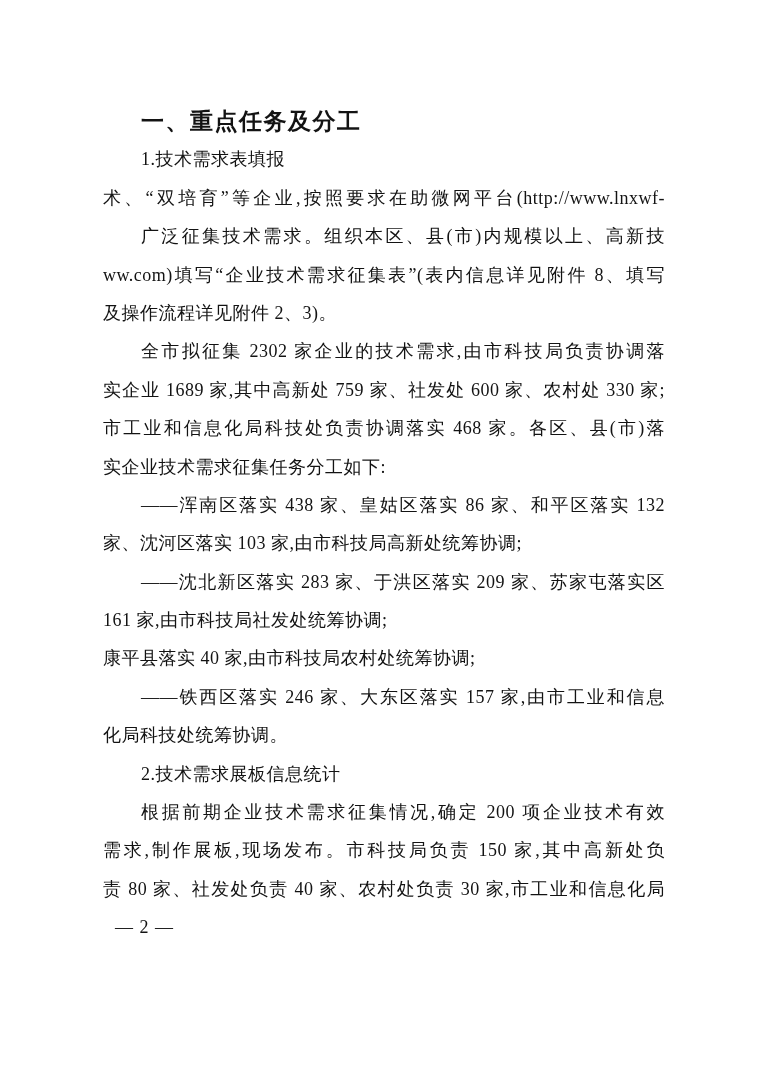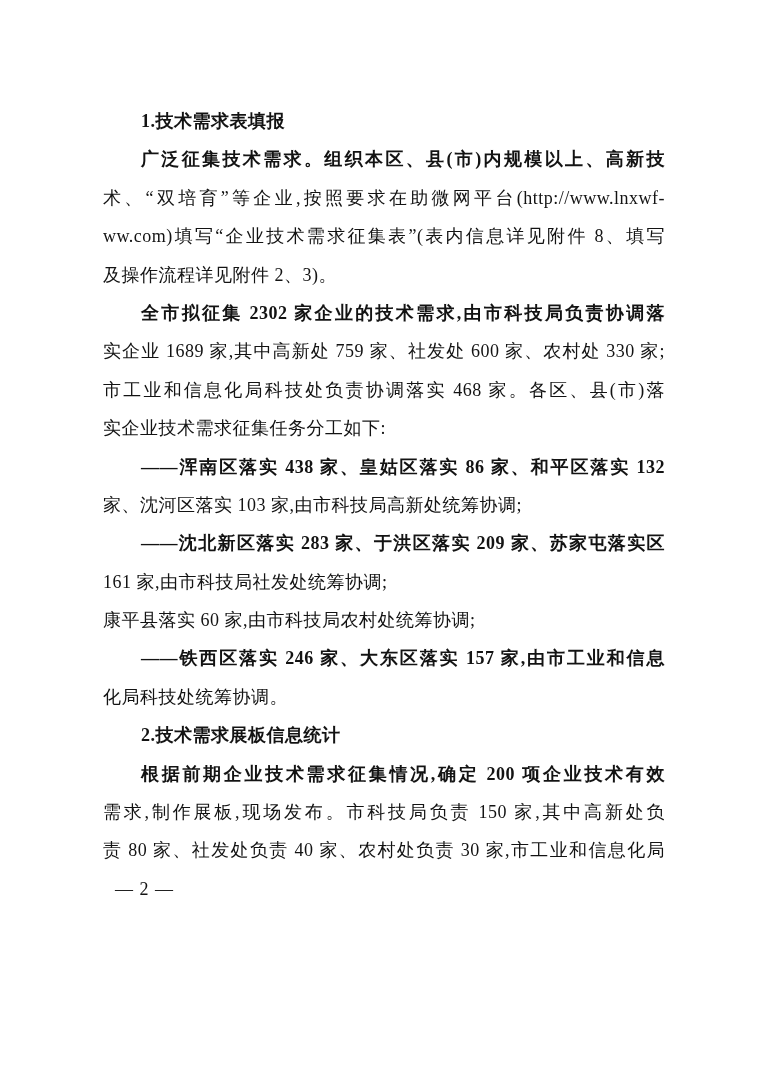--- a/index.html
+++ b/index.html
@@ -24,21 +24,20 @@
     font-size: 18px;
     line-height: 38.4px;
     letter-spacing: 0.5px;
   }
   .line {
     white-space: nowrap;
     height: 38.4px;
   }
   .indent {
     text-indent: 38px;
-    font-weight: bold;
   }
   .fill {
     text-align: justify;
     text-align-last: justify;
   }
   .heading {
     font-family: "Liberation Sans", "DejaVu Sans", sans-serif;
     font-weight: 700;
     font-size: 23px;
     letter-spacing: 1.5px;
@@ -49,35 +48,36 @@
     margin-left: 12px;
     letter-spacing: 1px;
   }
 </style>
 </head>
 <body>
 
 <div class="page">
   <div class="content">
 
+    <div class="line heading indent">一、重点任务及分工</div>
 
     <div class="line indent">1.技术需求表填报</div>
+    <div class="line fill">术、“双培育”等企业,按照要求在助微网平台(http://www.lnxwf-</div>
     <div class="line indent fill">广泛征集技术需求。组织本区、县(市)内规模以上、高新技</div>
-    <div class="line fill">术、“双培育”等企业,按照要求在助微网平台(http://www.lnxwf-</div>
     <div class="line fill">ww.com)填写“企业技术需求征集表”(表内信息详见附件 8、填写</div>
     <div class="line">及操作流程详见附件 2、3)。</div>
     <div class="line indent fill">全市拟征集 2302 家企业的技术需求,由市科技局负责协调落</div>
     <div class="line fill">实企业 1689 家,其中高新处 759 家、社发处 600 家、农村处 330 家;</div>
     <div class="line fill">市工业和信息化局科技处负责协调落实 468 家。各区、县(市)落</div>
     <div class="line">实企业技术需求征集任务分工如下:</div>
     <div class="line indent fill">——浑南区落实 438 家、皇姑区落实 86 家、和平区落实 132</div>
     <div class="line">家、沈河区落实 103 家,由市科技局高新处统筹协调;</div>
     <div class="line indent fill">——沈北新区落实 283 家、于洪区落实 209 家、苏家屯落实区</div>
     <div class="line">161 家,由市科技局社发处统筹协调;</div>
-    <div class="line">康平县落实 60 家,由市科技局农村处统筹协调;</div>
+    <div class="line">康平县落实 40 家,由市科技局农村处统筹协调;</div>
     <div class="line indent fill">——铁西区落实 246 家、大东区落实 157 家,由市工业和信息</div>
     <div class="line">化局科技处统筹协调。</div>
     <div class="line indent">2.技术需求展板信息统计</div>
     <div class="line indent fill">根据前期企业技术需求征集情况,确定 200 项企业技术有效</div>
     <div class="line fill">需求,制作展板,现场发布。市科技局负责 150 家,其中高新处负</div>
     <div class="line fill">责 80 家、社发处负责 40 家、农村处负责 30 家,市工业和信息化局</div>
 
     <div class="page-number">— 2 —</div>
   </div>
 </div>

